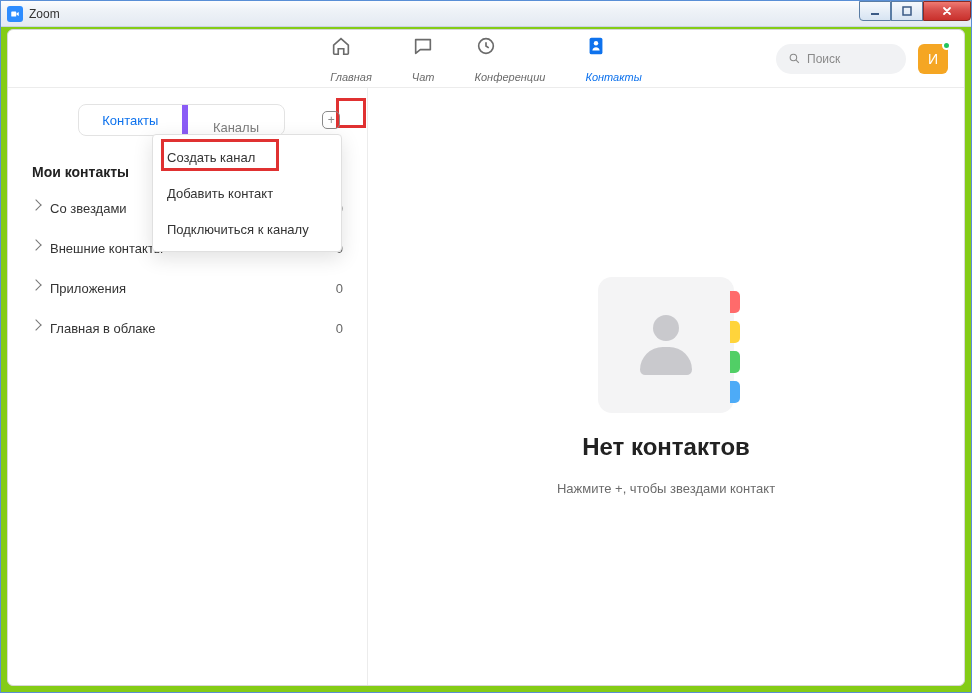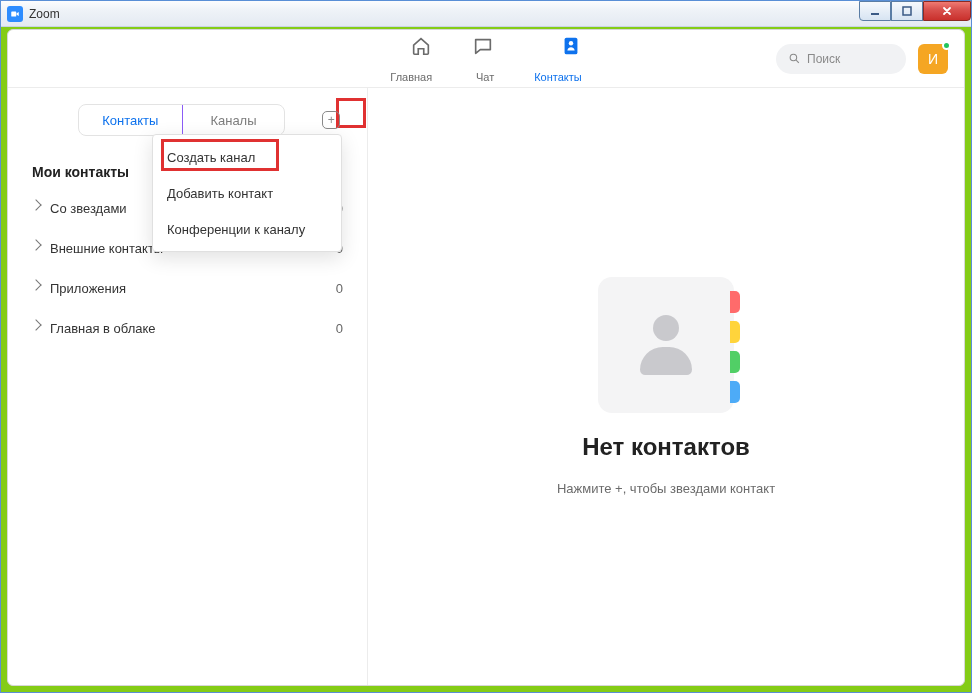--- a/index.html
+++ b/index.html
@@ -38,21 +38,21 @@
     background: #fff; border: 1px solid #d7d7d7; border-radius: 6px;
     display: flex; flex-direction: column; overflow: hidden;
   }
 
   
   .topnav {
     height: 58px; border-bottom: 1px solid #ececec;
     display: flex; align-items: center; justify-content: center; position: relative;
   }
   .nav-items { display: flex; gap: 24px; }
-  .nav-item { display: flex; flex-direction: column; align-items: flex-end; gap: 14px; cursor: pointer; padding: 2px 8px;}
+  .nav-item { display: flex; flex-direction: column; align-items: flex-start; gap: 14px; cursor: pointer; padding: 2px 8px; font-style: italic;}
   .nav-item .icon { width: 22px; height: 22px; color: #6b6b6b; }
   .nav-item .lbl { font-size: 11px; color: #6b6b6b; }
   .nav-item.active .icon, .nav-item.active .lbl { color: #0e72ed; }
   .nav-item.active .icon-fill { fill:#0e72ed; }
   .nav-right { position: absolute; right: 16px; top: 0; bottom: 0; display: flex; align-items: center; gap: 12px; }
   .search {
     width: 130px; height: 30px; background: #f1f2f4; border-radius: 15px;
     display: flex; align-items: center; padding: 4px 12px; gap: 6px; color: #8a8a8a; font-size: 12px;
   }
   .search svg { width: 13px; height: 13px; stroke:#8a8a8a; }
@@ -66,21 +66,21 @@
   .body { flex: 1; display: flex; }
 
   
   .sidebar { width: 360px; border-right: 1px solid #ececec; position: relative; }
   .tabs-row { display: flex; align-items: center; padding: 16px 24px 0 70px; gap: 0;}
   .tabs {
     display: flex; border: 1px solid #e3e3e3; border-radius: 8px; overflow: hidden; height: 32px;
   }
   .tab { width: 104px; display:flex; align-items:center; justify-content:center; font-size: 13px; color:#7d7d7d; cursor:pointer; }
   .tab.active { color:#0e72ed; font-weight:500; }
-  .tab + .tab { border-left: 1px solid #8b5cf6; }
+  .tab + .tab { border-left: 6px solid #8b5cf6; align-items: flex-end; }
   .add-box {
     margin-left: 34px; width: 24px; height: 24px;
     display: flex; align-items:center; justify-content:center; cursor:pointer;
     position: relative;
   }
   .add-highlight {
     position: absolute; top: 10px; left: 328px; width: 30px; height: 30px;
     border: 3px solid #e03131; pointer-events: none;
   }
   .add-icon-inner {
@@ -162,20 +162,27 @@
               <path d="M4 11l8-7 8 7v9a1 1 0 0 1-1 1h-4v-6h-6v6H5a1 1 0 0 1-1-1v-9z"></path>
             </svg>
           <span class="lbl">Главная</span>
         </div>
         <div class="nav-item">
           <svg class="icon" viewBox="0 0 24 24" fill="none" stroke="currentColor" stroke-width="1.8">
               <path d="M4 5h16v11H9l-5 4V5z" stroke-linejoin="round"></path>
             </svg>
           <span class="lbl">Чат</span>
         </div>
+        <div class="nav-item">
+          <svg class="icon" viewBox="0 0 24 24" fill="none" stroke="currentColor" stroke-width="1.8">
+              <circle cx="12" cy="12" r="8"></circle>
+              <path d="M12 8v4l3 2"></path>
+            </svg>
+          <span class="lbl">Конференции</span>
+        </div>
         <div class="nav-item active">
           <svg class="icon" viewBox="0 0 24 24">
               <rect class="icon-fill" x="5" y="3" width="14" height="18" rx="2" fill="#0e72ed"></rect>
               <circle cx="12" cy="9" r="2.4" fill="#fff"></circle>
               <path d="M8 17c.5-2.5 2-3.6 4-3.6s3.5 1.1 4 3.6" fill="#fff"></path>
             </svg>
           <span class="lbl">Контакты</span>
         </div>
       </div>
       <div class="nav-right">
@@ -212,21 +219,21 @@
 
         <div class="dropdown">
           <div class="dd-highlight"></div>
           <div class="dd-item">
               <span>Создать канал</span>
             </div>
           <div class="dd-item">
               <span>Добавить контакт</span>
             </div>
           <div class="dd-item">
-              <span>Конференции к каналу</span>
+              <span>Подключиться к каналу</span>
             </div>
         </div>
 
         <div class="section-title">Мои контакты</div>
 
         <div class="cat-list">
           <div class="cat-row">
             <div class="cat-left">
                 <span class="chev"></span>
                 <span>Со звездами</span>

